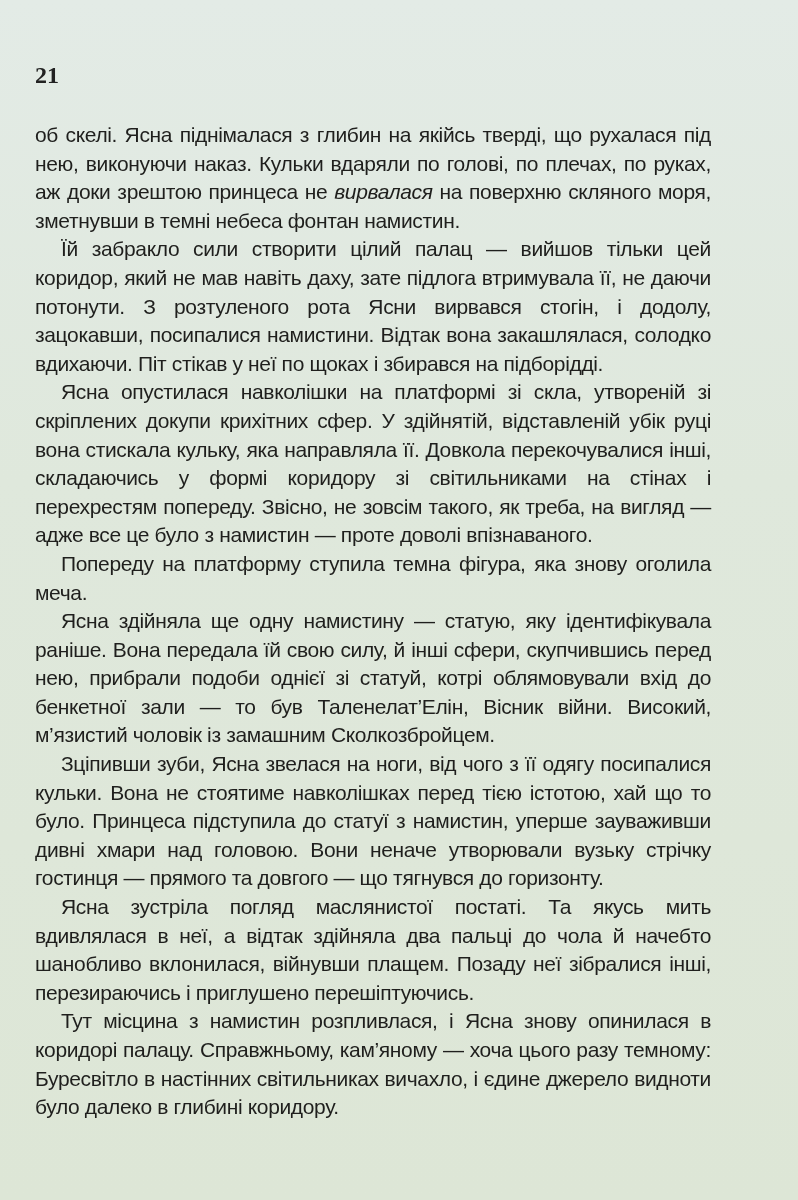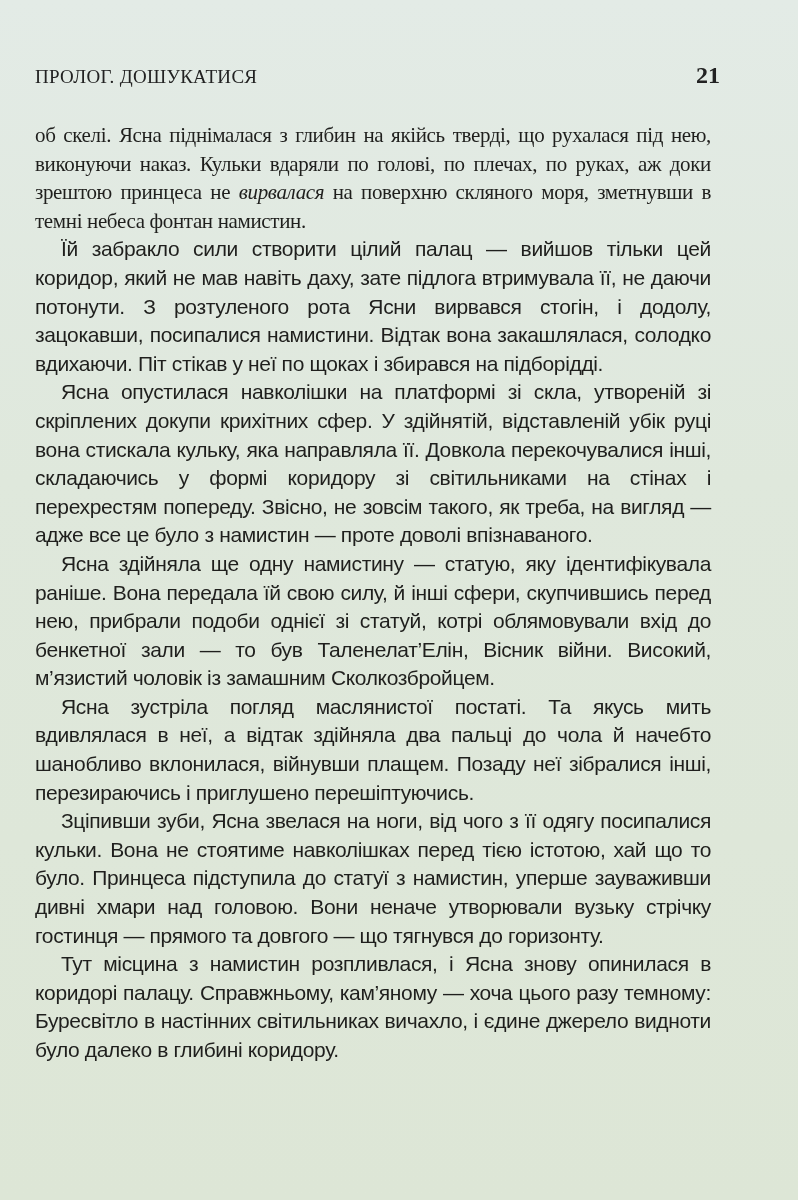--- a/index.html
+++ b/index.html
@@ -53,37 +53,36 @@
       color: #1f1f1d;
       text-align: justify;
     }
     .body-text p {
       margin: 0;
       text-indent: 26px;
       letter-spacing: -0.35px;
     }
     .body-text p.no-indent {
       text-indent: 0;
-      font-family: Liberation Serif, serif;
     }
     .body-text em {
       font-style: italic;
     }
   </style>
 </head>
 <body>
 
 <div class="page">
   <div class="running-head">
-    <span class="running-title">ПРОЛОГ. ДОШУКАТИСЯ</span>
     <span class="page-number">21</span>
   </div>
 
   <div class="body-text">
     <p class="no-indent"><span>об скелі. Ясна піднімалася з глибин на якійсь тверді, що рухалася під нею, виконуючи наказ. Кульки вдаряли по голові, по плечах, по руках, аж доки зрештою принцеса не </span><em>вирвалася</em><span> на поверхню скляного моря, зметнувши в темні небеса фонтан намистин.</span></p>
     <p>Їй забракло сили створити цілий палац — вийшов тільки цей коридор, який не мав навіть даху, зате підлога втримувала її, не даючи потонути. З розтуленого рота Ясни вирвався стогін, і додолу, зацокавши, посипалися намистини. Відтак вона закашлялася, солодко вдихаючи. Піт стікав у неї по щоках і збирався на підборідді.</p>
     <p>Ясна опустилася навколішки на платформі зі скла, утвореній зі скріплених докупи крихітних сфер. У здійнятій, відставленій убік руці вона стискала кульку, яка направляла її. Довкола перекочувалися інші, складаючись у формі коридору зі світильниками на стінах і перехрестям попереду. Звісно, не зовсім такого, як треба, на вигляд — адже все це було з намистин — проте доволі впізнаваного.</p>
+    <p>Попереду на платформу ступила темна фігура, яка знову оголила меча.</p>
     <p>Ясна здійняла ще одну намистину — статую, яку ідентифікувала раніше. Вона передала їй свою силу, й інші сфери, скупчившись перед нею, прибрали подоби однієї зі статуй, котрі облямовували вхід до бенкетної зали — то був Таленелат’Елін, Вісник війни. Високий, м’язистий чоловік із замашним Сколкозбройцем.</p>
+    <p>Зціпивши зуби, Ясна звелася на ноги, від чого з її одягу посипалися кульки. Вона не стоятиме навколішках перед тією істотою, хай що то було. Принцеса підступила до статуї з намистин, уперше зауваживши дивні хмари над головою. Вони неначе утворювали вузьку стрічку гостинця — прямого та довгого — що тягнувся до горизонту.</p>
     <p>Ясна зустріла погляд маслянистої постаті. Та якусь мить вдивлялася в неї, а відтак здійняла два пальці до чола й начебто шанобливо вклонилася, війнувши плащем. Позаду неї зібралися інші, перезираючись і приглушено перешіптуючись.</p>
-    <p>Зціпивши зуби, Ясна звелася на ноги, від чого з її одягу посипалися кульки. Вона не стоятиме навколішках перед тією істотою, хай що то було. Принцеса підступила до статуї з намистин, уперше зауваживши дивні хмари над головою. Вони неначе утворювали вузьку стрічку гостинця — прямого та довгого — що тягнувся до горизонту.</p>
     <p>Тут місцина з намистин розпливлася, і Ясна знову опинилася в коридорі палацу. Справжньому, кам’яному — хоча цього разу темному: Буресвітло в настінних світильниках вичахло, і єдине джерело видноти було далеко в глибині коридору.</p>
   </div>
 </div>
 
 </body></html>

